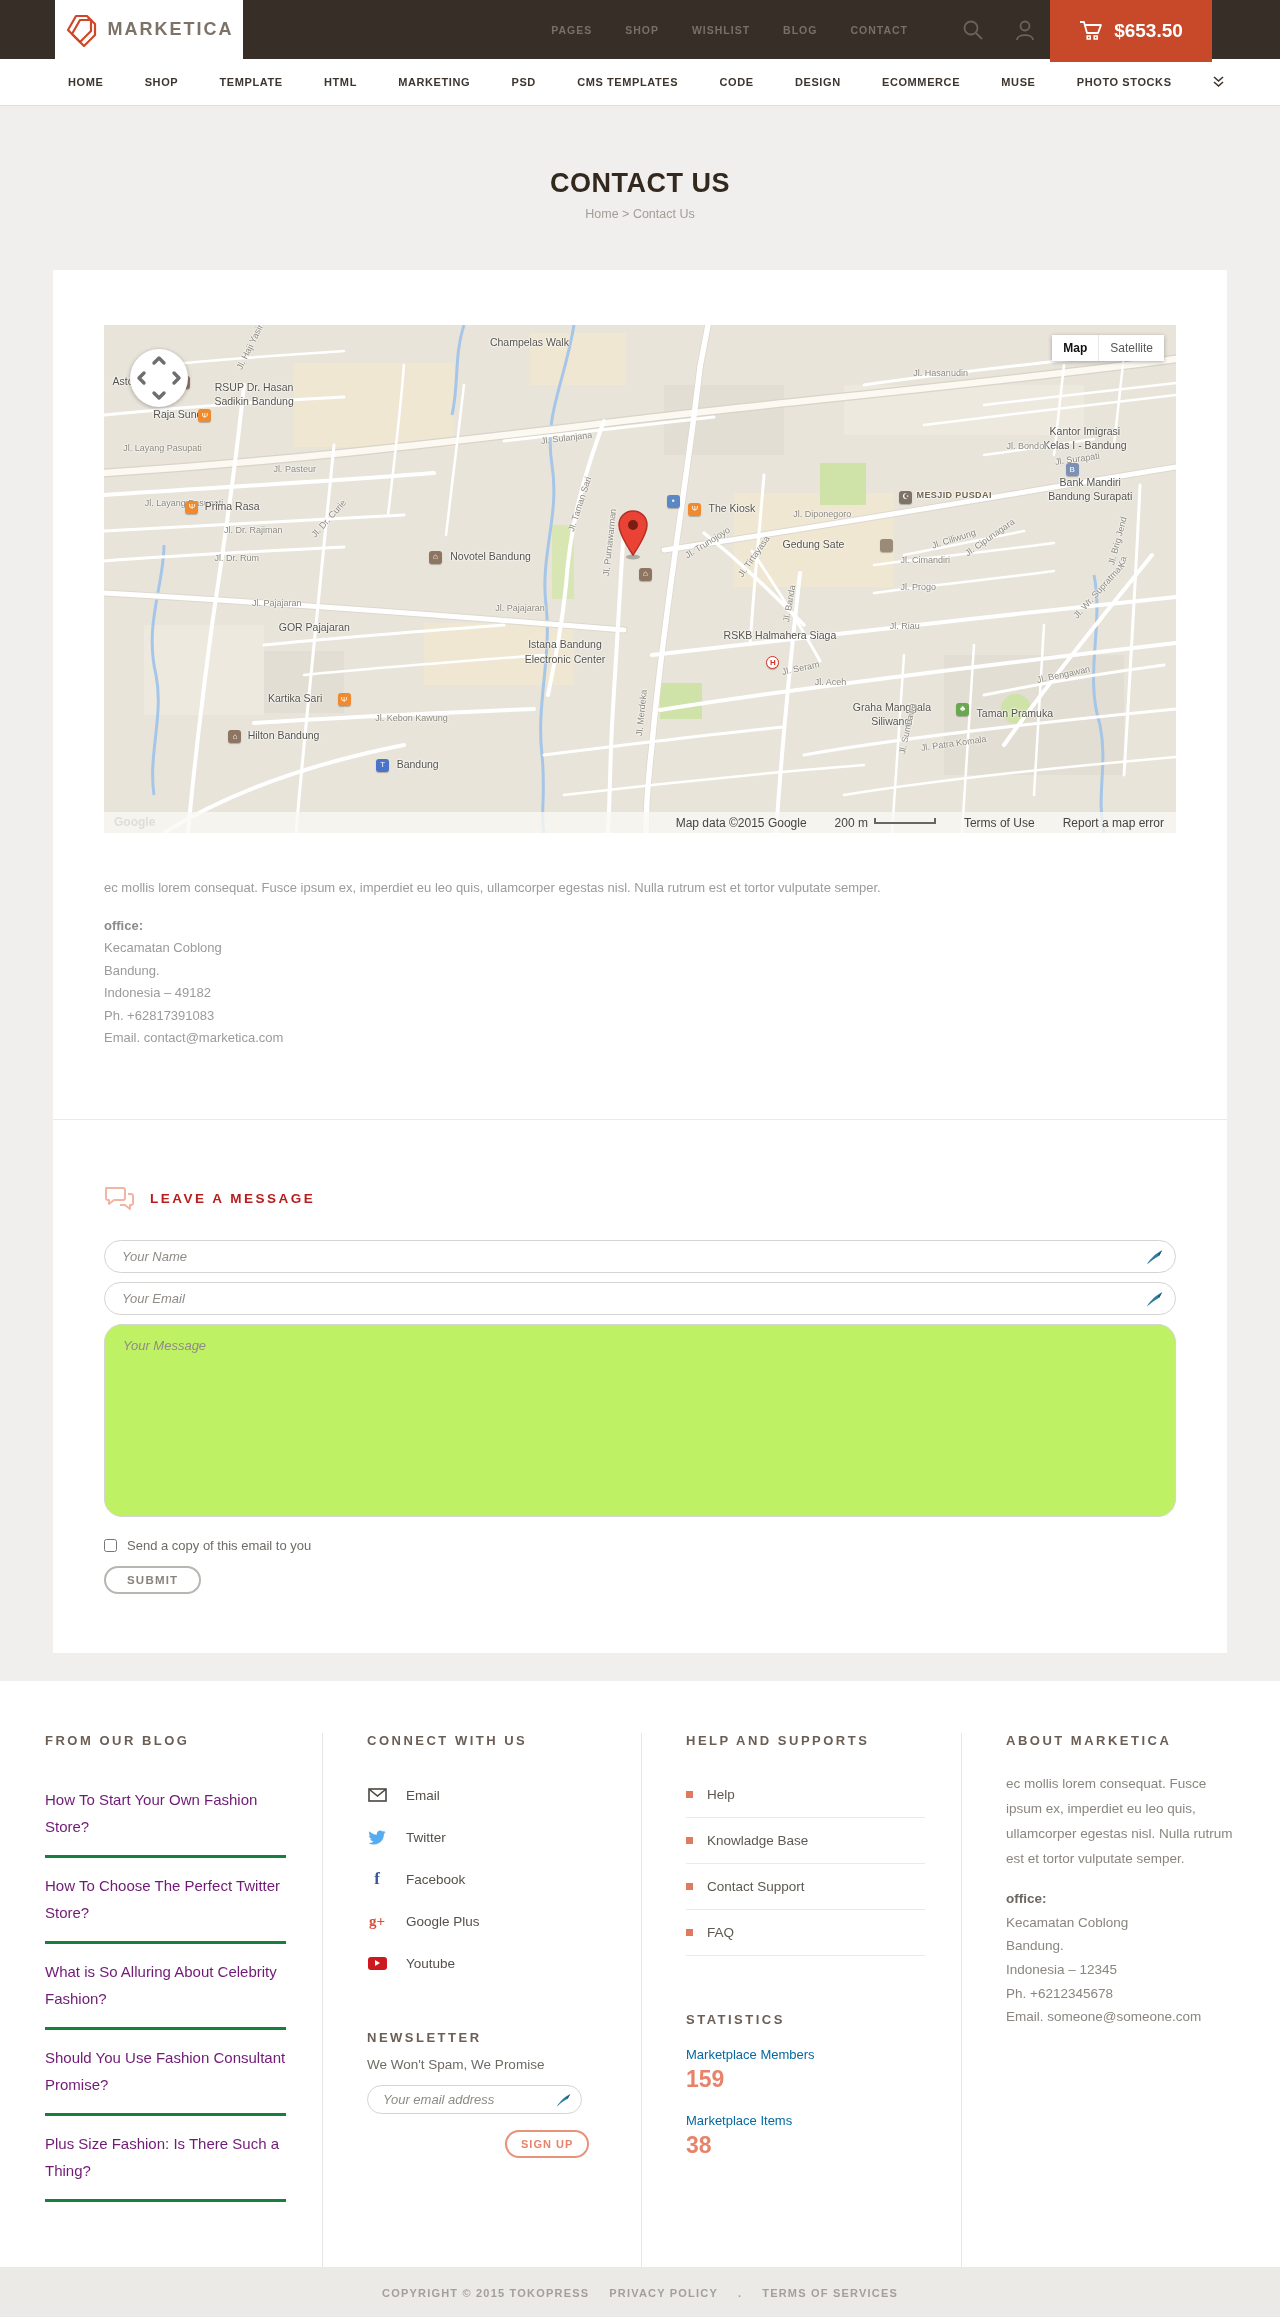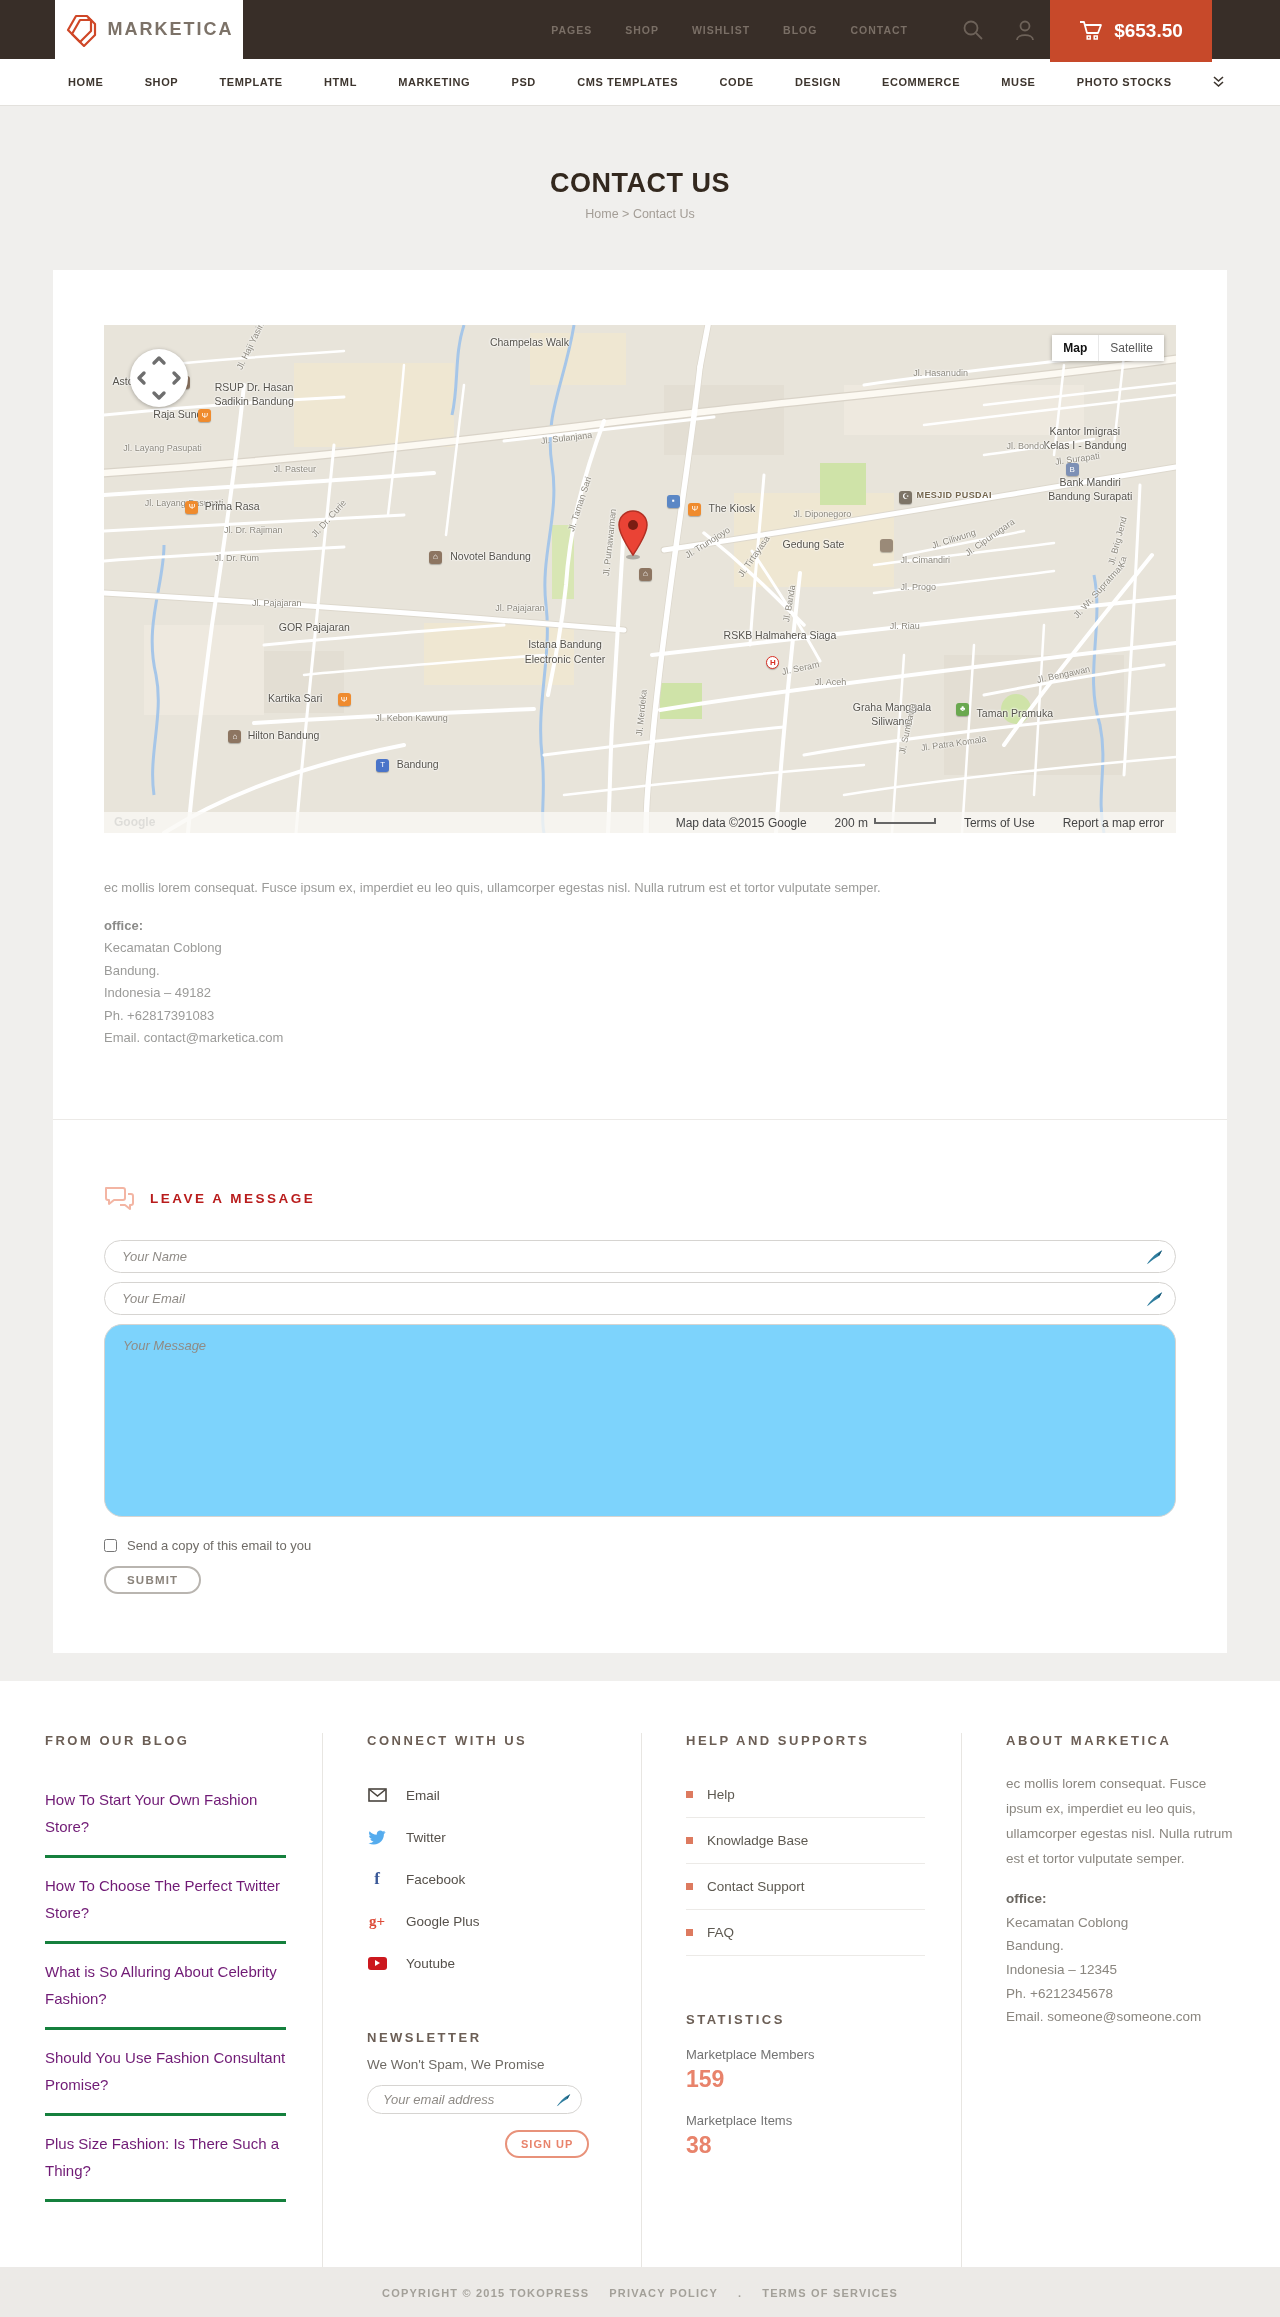--- a/index.html
+++ b/index.html
@@ -60,21 +60,21 @@
 
   
   .form-sec { margin:70px -51px 0; padding:66px 51px 0; border-top:1px solid #eceae7; }
   .form-head { display:flex; align-items:center; gap:15px; }
   .form-head h2 { font-size:13.5px; font-weight:bold; letter-spacing:2.5px; color:#b91c1c; }
   .frow { position:relative; margin-top:9px; }
   .frow.first { margin-top:29px; }
   .tinput { width:100%; height:33px; border:1px solid #d6d4d1; border-radius:17px; padding:0 42px 0 17px; font-size:13px; color:#555; outline:none; font-family:"Liberation Sans",sans-serif; background:#fff; }
   .tinput::placeholder, .tarea::placeholder { font-style:italic; color:#8f8b86; opacity:1; }
   .pen { position:absolute; right:13px; top:8px; }
-  .tarea { width:100%; height:193px; border:1px solid #d6d4d1; border-radius:18px; padding:13px 18px; font-size:13px; color:#555; outline:none; resize:none; font-family:"Liberation Sans",sans-serif; background:#7dd3fc; }
+  .tarea { width:100%; height:193px; border:1px solid #d6d4d1; border-radius:18px; padding:13px 18px; font-size:13px; color:#555; outline:none; resize:none; font-family:"Liberation Sans",sans-serif; background:#bef264; }
   .chkrow { display:flex; align-items:center; gap:10px; margin-top:17px; font-size:13px; color:#6f6b66; }
   .chkrow input { width:13px; height:13px; }
   .submit { margin-top:13px; display:inline-block; background:#fff; border:2px solid #b9b5b0; border-radius:14px; padding:6px 21px; font-size:11.5px; font-weight:bold; letter-spacing:1.2px; color:#8a837b; cursor:pointer; font-family:"Liberation Sans",sans-serif; }
 
   
   footer { margin-top:28px; background:#fff; }
   .fgrid { display:grid; grid-template-columns:322px 319px 320px 319px; min-height:586px; padding-top:52px; }
   .fcol { padding:0 36px 40px 44px; }
   .fcol + .fcol { border-left:1px solid #e8e6e2; }
   .fcol:first-child { padding-left:45px; }
@@ -93,21 +93,21 @@
   .nl-tag { margin-top:12px; font-size:13.5px; color:#6e6a64; }
   .nl-row { position:relative; margin-top:13px; width:215px; }
   .nl-input { width:100%; height:29px; border:1px solid #d6d4d1; border-radius:15px; padding:0 34px 0 15px; font-size:13px; outline:none; font-family:"Liberation Sans",sans-serif; }
   .nl-input::placeholder { font-style:italic; color:#8f8b86; opacity:1; }
   .nl-pen { position:absolute; right:11px; top:7px; }
   .signup { display:block; margin:16px 0 0 138px; background:#fff; border:2px solid #e8927a; border-radius:14px; padding:6px 14px; font-size:11px; font-weight:bold; letter-spacing:1px; color:#e8836b; cursor:pointer; font-family:"Liberation Sans",sans-serif; }
   .help-item { display:flex; align-items:center; gap:14px; padding:15px 0; border-bottom:1px solid #eceae7; font-size:13.5px; color:#5d5951; cursor:pointer; }
   .bullet { width:7px; height:7px; background:#dd7a5f; flex:none; }
   .help-list { margin-top:24px; }
   .stats-head { margin-top:56px; }
-  .stat-label { margin-top:20px; font-size:13px; color:#737373; }
+  .stat-label { margin-top:20px; font-size:13px; color:#0369a1; }
   .stat-value { margin-top:4px; font-size:23px; font-weight:bold; color:#e8836b; }
   .about-text { margin-top:24px; font-size:13.5px; line-height:1.85; color:#8a867f; }
   .about-office { margin-top:15px; font-size:13.5px; line-height:1.75; color:#8a867f; }
   .about-office .olabel { font-weight:bold; color:#6b6761; }
 
   .copybar { height:52px; background:#eceae7; display:flex; align-items:center; justify-content:center; gap:20px; font-size:11px; font-weight:bold; letter-spacing:1.2px; color:#a3a099; }
   .copybar a { color:#a3a099; text-decoration:none; }
 </style>
 </head>
 <body>

